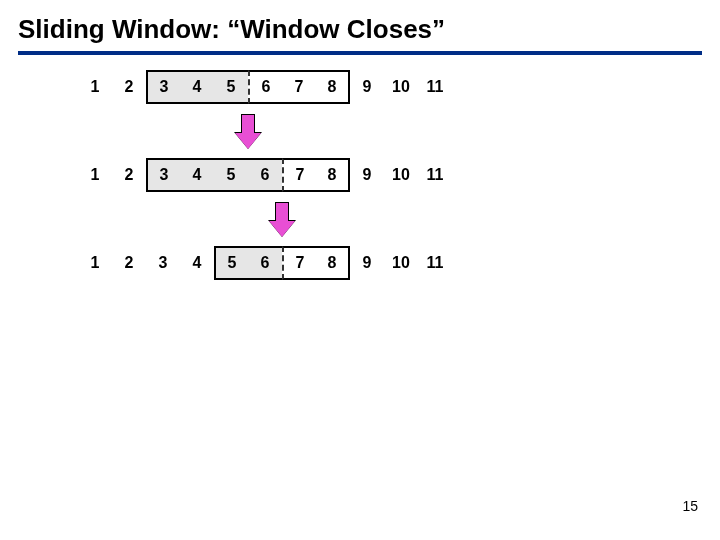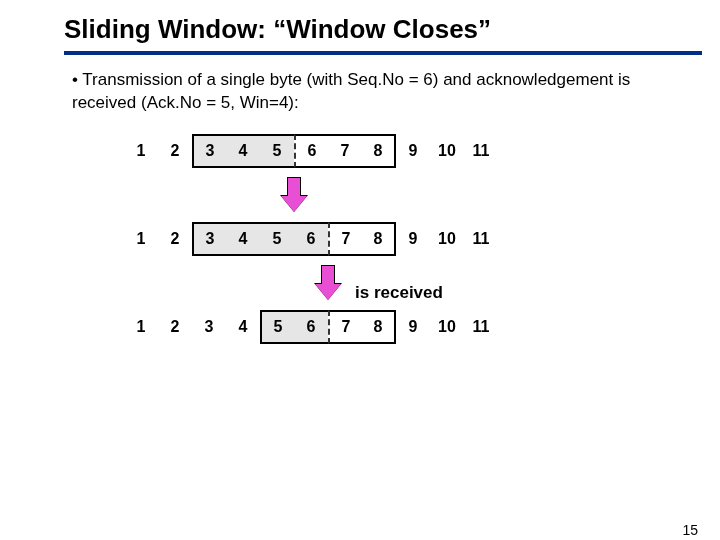--- a/index.html
+++ b/index.html
@@ -6,21 +6,20 @@
     margin: 0;
     padding: 0;
     width: 720px;
     height: 540px;
     font-family: Arial, Helvetica, sans-serif;
     background: #fff;
     position: relative;
   }
   .slide {
     padding: 10px 18px 0 18px;
-    margin-left: 46px;
   }
   .title-row {
     font-size: 26px;
     font-weight: 700;
     color: #000;
     margin: 4px 0 4px 0;
   }
   .title-sub {
     font-weight: 700;
     color: #000;
@@ -103,37 +102,36 @@
   }
   .caption {
     font-size: 17px;
     font-weight: 600;
     margin-left: 14px;
     line-height: 1.15;
   }
   .pagenum {
     position: absolute;
     right: 22px;
-    bottom: 2px;
+    bottom: 26px;
     font-size: 14px;
     color: #000;
   }
 </style>
 </head>
 <body>
 
 <div class="slide">
   <div class="title-row">
     <span>Sliding Window:</span>
     <span> </span>
     <span class="title-sub">“Window Closes”</span>
   </div>
   <div class="hr"></div>
 
-  <div class="bullet">• Transmission of a single byte (with Seq.No = 6) and acknowledgement is received (Ack.No = 5, Win=4):</div>
 
   <div class="diagram">
 
     <div class="row" id="row1">
         <div class="cell">1</div>
         <div class="cell">2</div>
         <div class="cell border-t border-b border-l fill">3</div>
         <div class="cell border-t border-b fill">4</div>
         <div class="cell border-t border-b fill">5</div>
         <div class="cell border-t border-b dash-l">6</div>
@@ -167,21 +165,20 @@
       </div>
 
     <div class="arrow-row">
       <span class="arrow-spacer" id="sp2" style="width: 191px;"></span>
       <span class="arrow">
         <span class="shaft"></span>
           <span class="head"></span>
       </span>
       <span class="caption">
         <br>
-        <span>is received</span>
       </span>
     </div>
 
     <div class="row" id="row3">
         <div class="cell">1</div>
         <div class="cell">2</div>
         <div class="cell">3</div>
         <div class="cell">4</div>
         <div class="cell border-t border-b border-l fill">5</div>
         <div class="cell border-t border-b fill">6</div>

